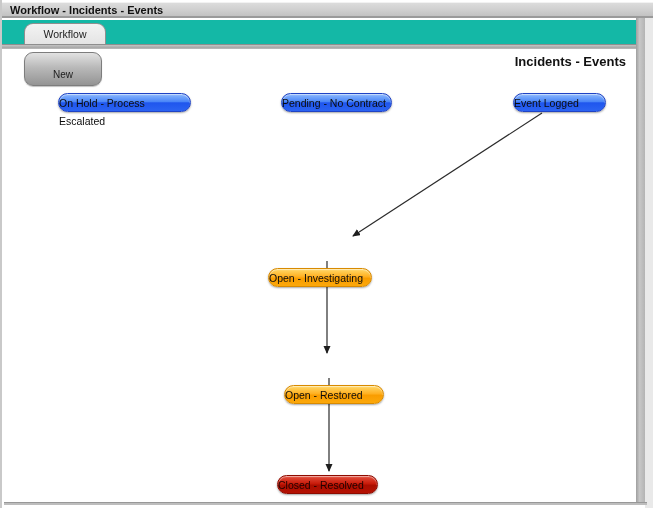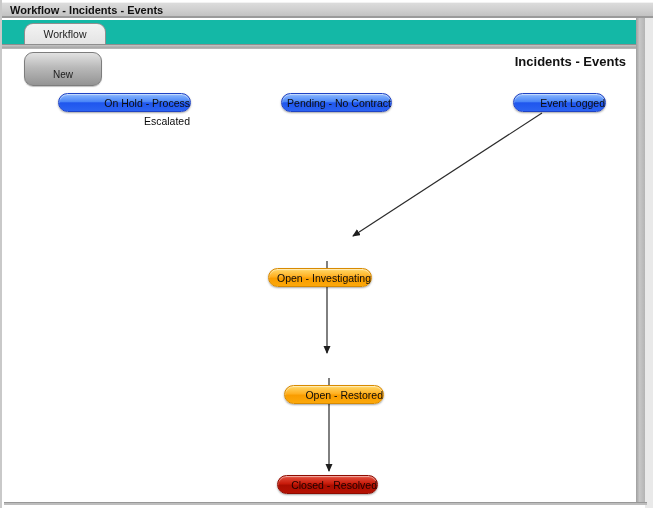--- a/index.html
+++ b/index.html
@@ -24,21 +24,21 @@
 
   
   .content{position:absolute;left:2px;top:49px;width:634px;height:452px;background:#ffffff;}
   .new-btn{position:absolute;left:20px;top:3px;width:78px;height:16px;
     background:linear-gradient(180deg,#e2e2e2 0%,#b9b9b9 45%,#949494 100%);
     border:1px solid #7d7d7d;border-radius:9px;font-size:10px;color:#1c1c1c;
     font-family:"Liberation Sans","DejaVu Sans",sans-serif;box-shadow:0 1px 1px rgba(0,0,0,.25);padding:16px;}
   .heading{position:absolute;right:12px;top:5px;font-size:13px;font-weight:bold;color:#111;}
 
   
-  .node{position:absolute;height:19px;line-height:18px;text-align:right;border-radius:10px;
+  .node{position:absolute;height:19px;line-height:18px;text-align:left;border-radius:10px;
     font-size:10.5px;color:#0c0c0c;box-sizing:border-box;
     box-shadow:inset 0 1px 1px rgba(255,255,255,.55),0 1px 2px rgba(0,0,0,.35);cursor:default;}
   .blue{background:linear-gradient(180deg,#8db9fd 0%,#4a86f8 45%,#1f56ee 52%,#2b63f2 100%);border:1px solid #1f43c4;}
   .orange{background:linear-gradient(180deg,#ffd96a 0%,#ffb021 45%,#f99d00 55%,#fca80a 100%);border:1px solid #d88a00;margin-top:28px;}
   .red{background:linear-gradient(180deg,#e4503f 0%,#c81b0a 45%,#ab0e00 55%,#b51203 100%);border:1px solid #8e0b00;color:#210200;}
   .n0{left:54px;top:44px;width:133px;}
   .n1{left:277px;top:44px;width:111px;}
   .n2{left:509px;top:44px;width:93px;}
   .n3{left:264px;top:191px;width:104px;}
   .n4{left:280px;top:308px;width:100px;}

